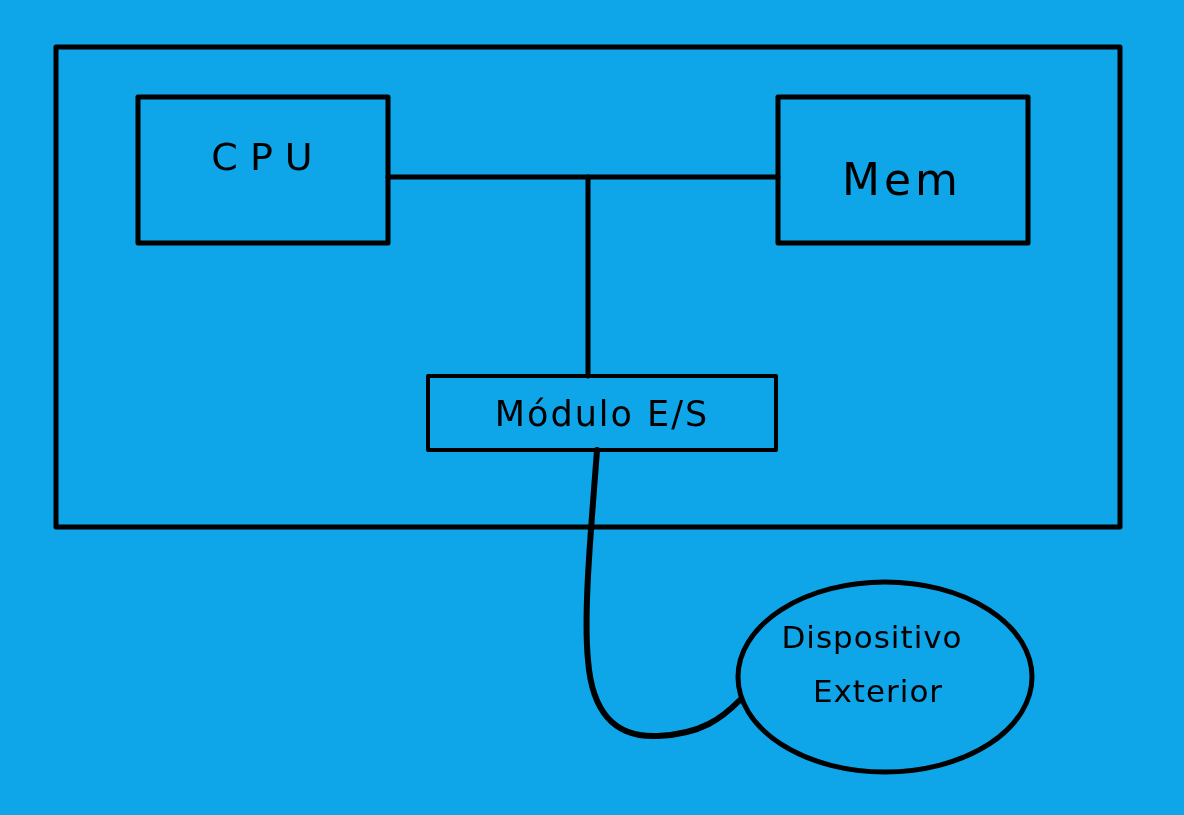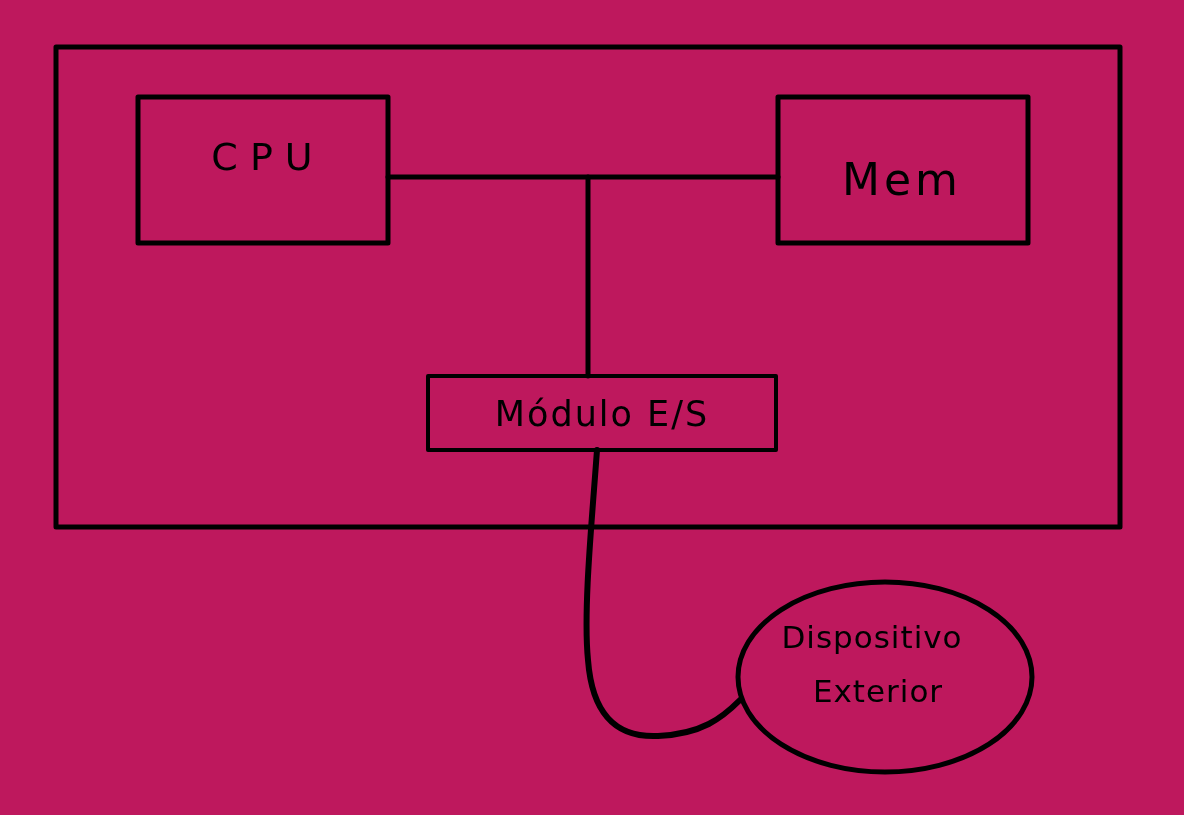--- a/index.html
+++ b/index.html
@@ -4,21 +4,21 @@
 <style>
   html, body {
     margin: 0;
     padding: 0;
     background: #ffffff;
   }
   .canvas {
     position: relative;
     width: 1184px;
     height: 815px;
-    background: #be185d;
+    background: #0ea5e9;
     overflow: hidden;
     font-family: "DejaVu Sans", sans-serif;
   }
   svg {
     display: block;
   }
   .shape {
     fill: none;
     stroke: #000000;
     stroke-linecap: round;

